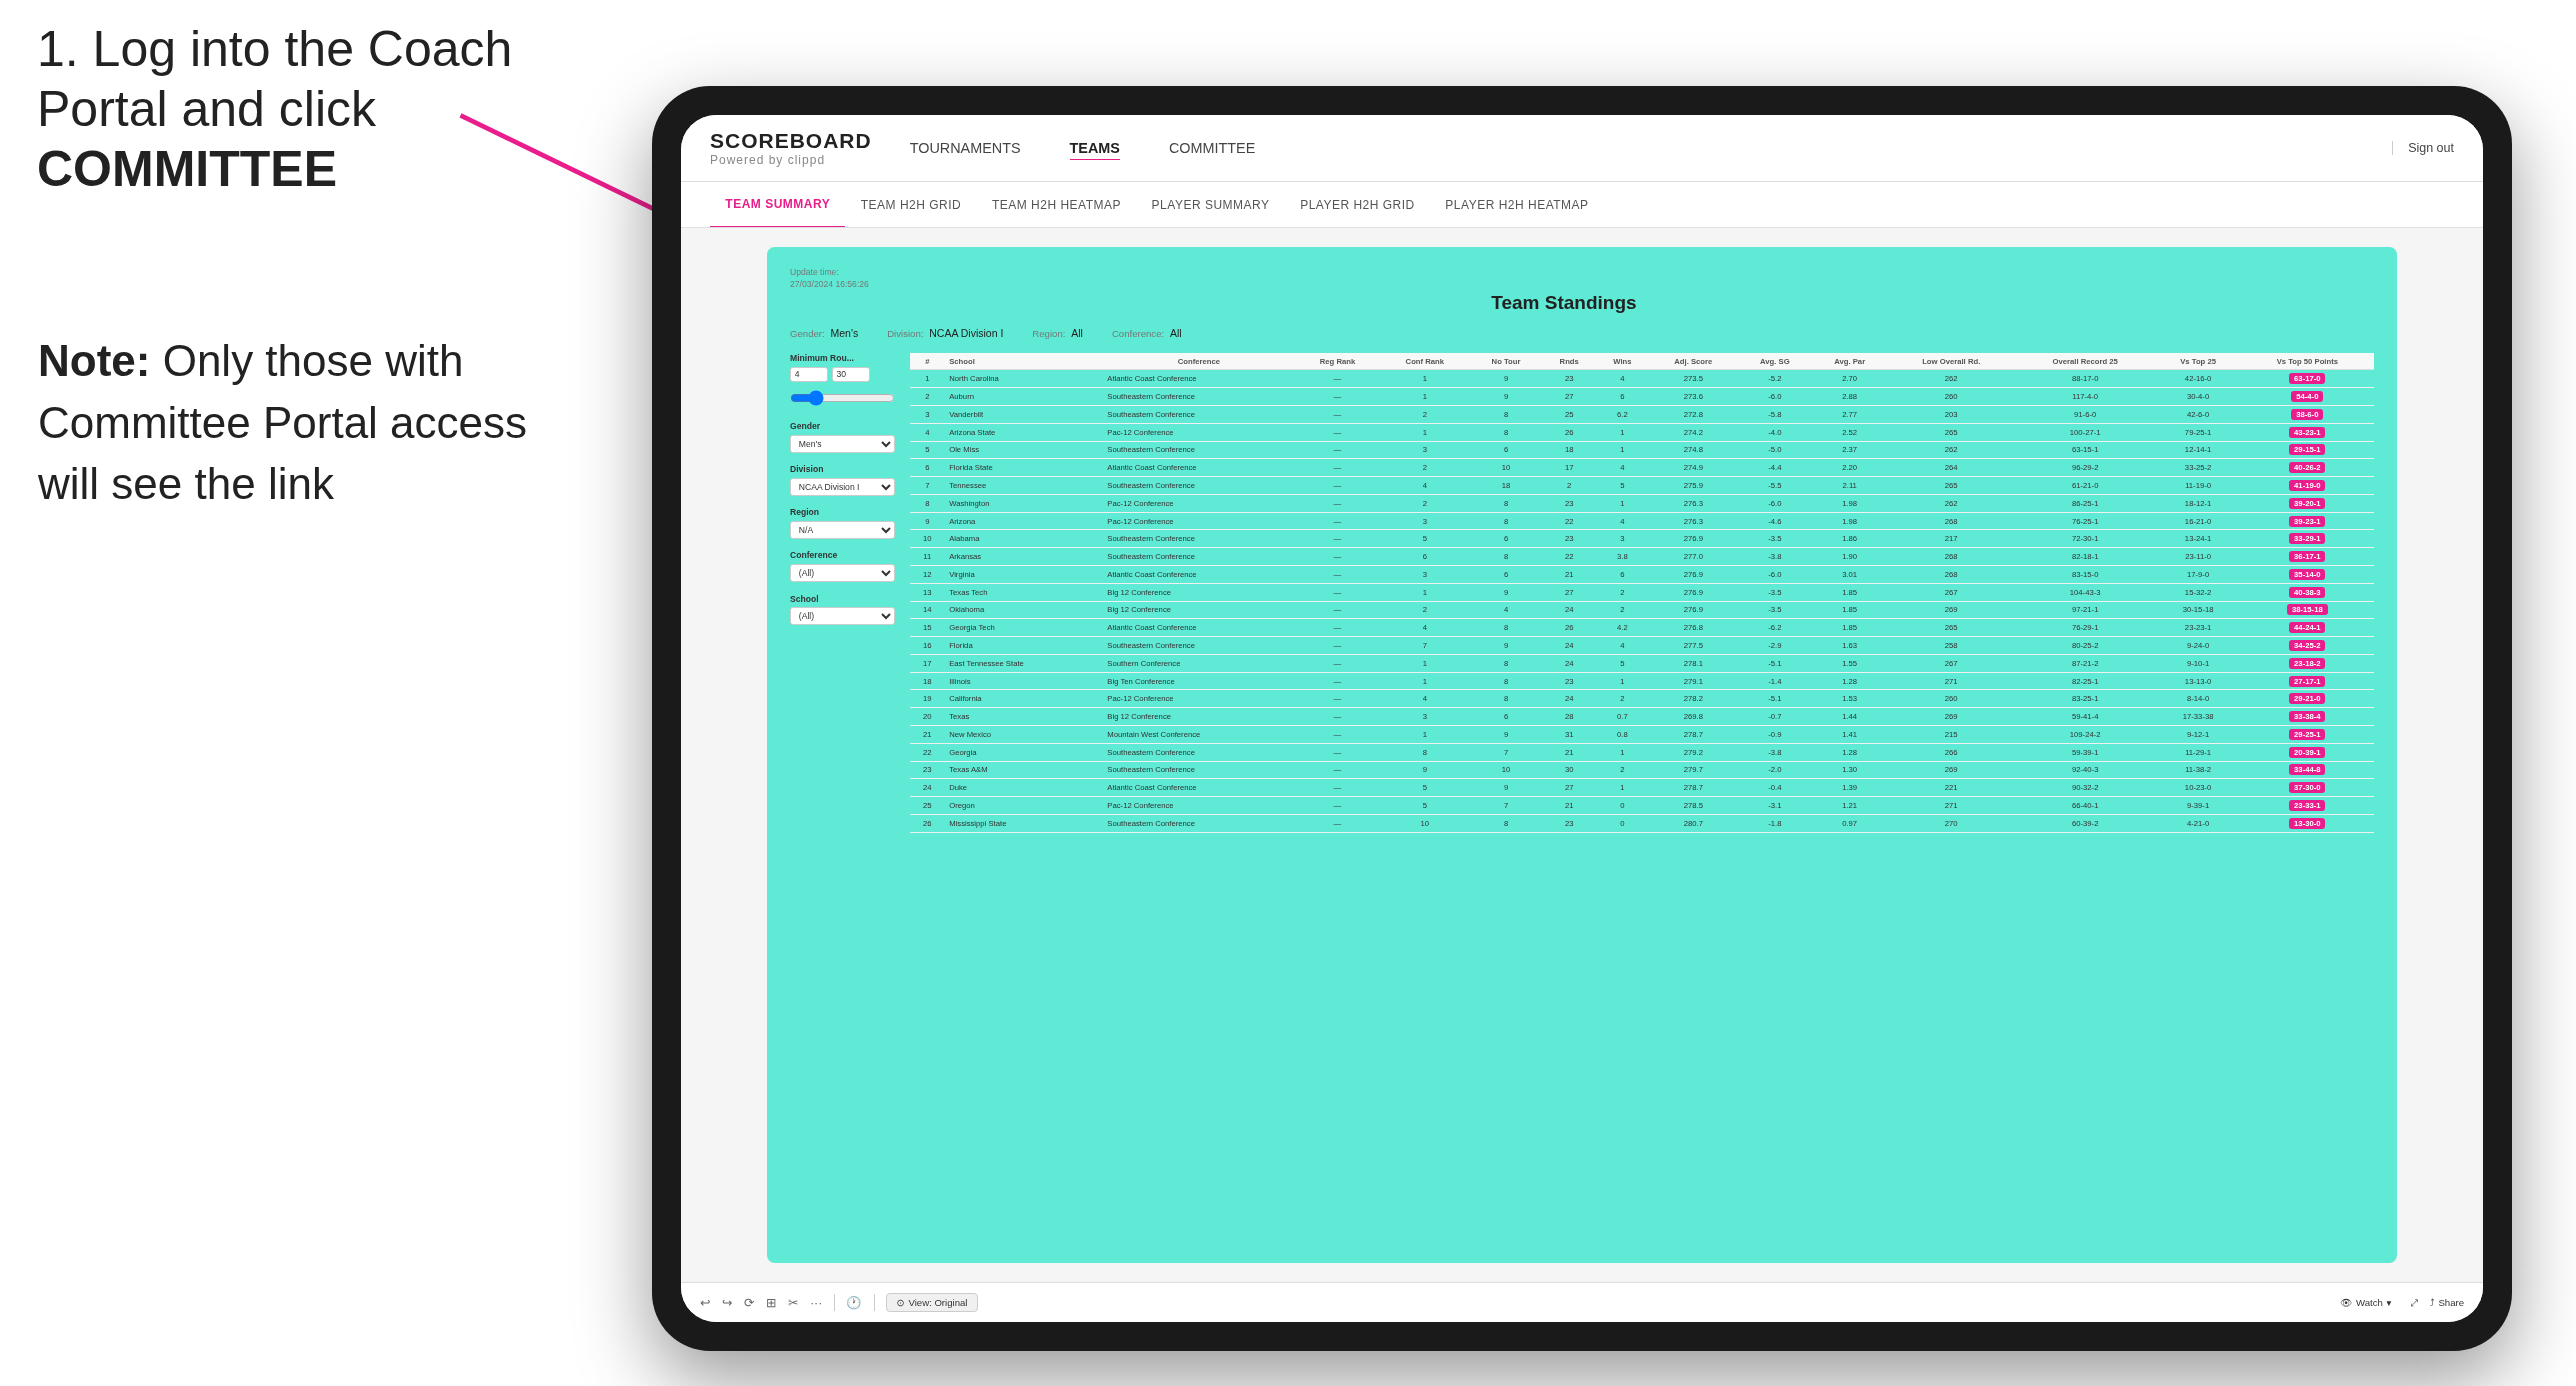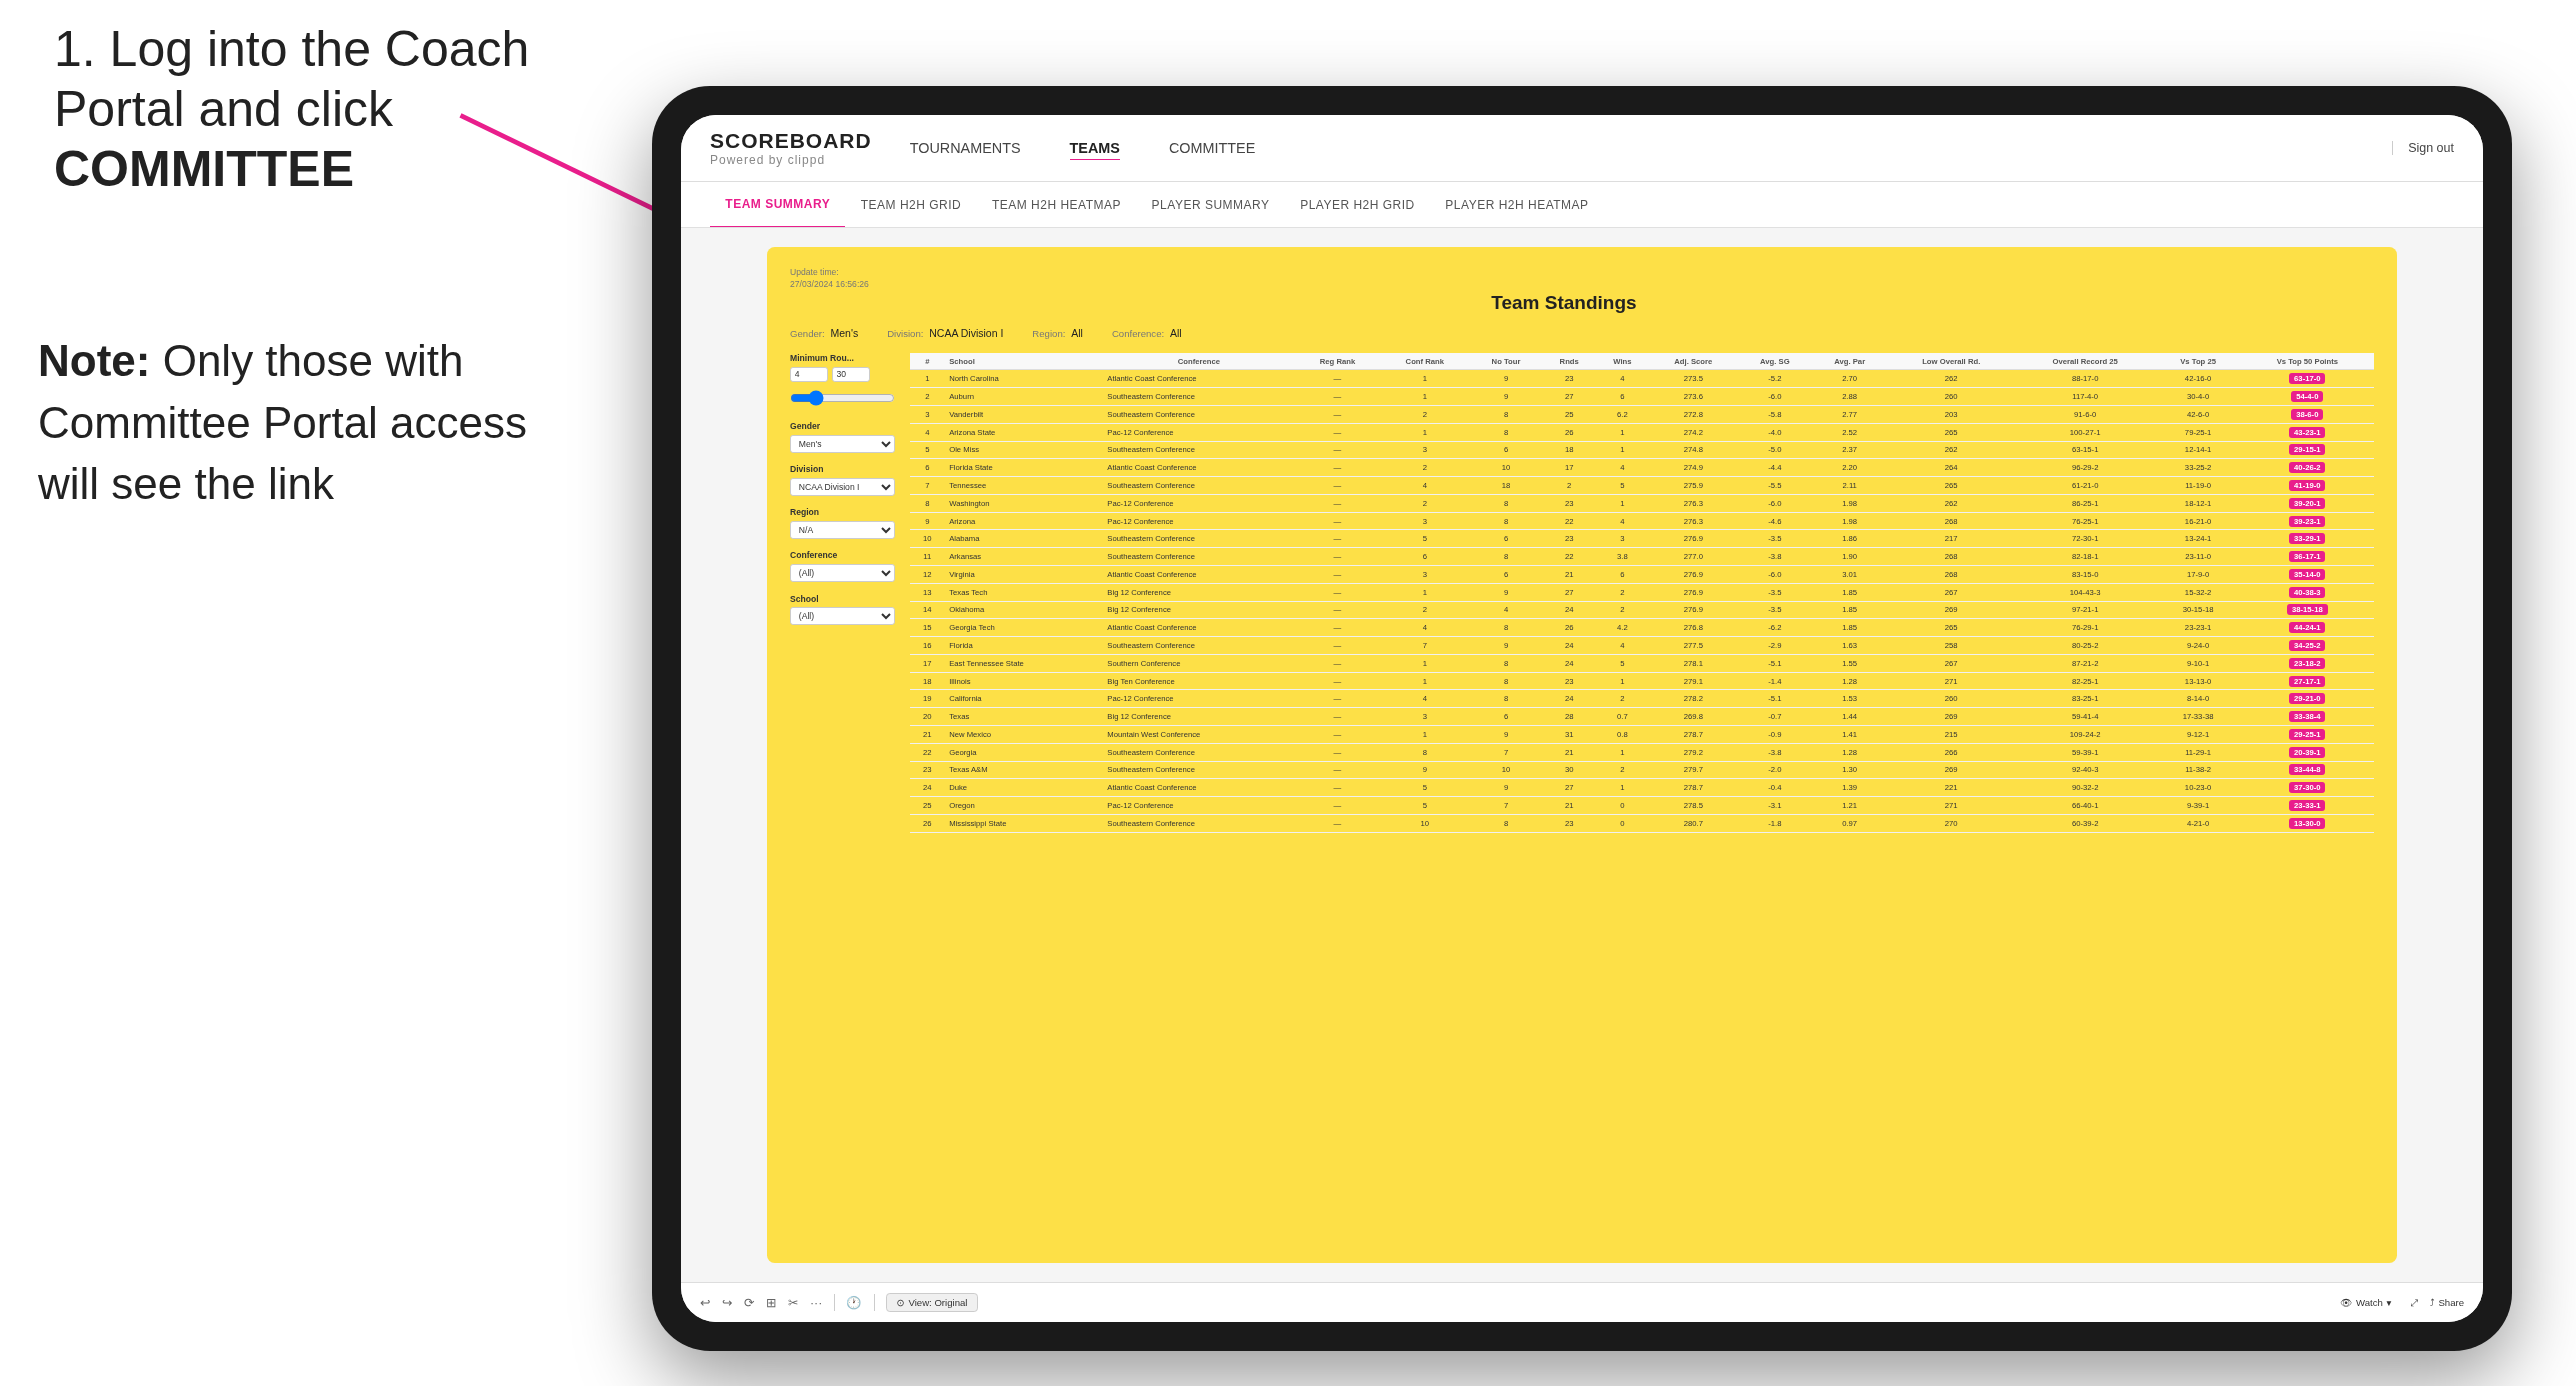--- a/index.html
+++ b/index.html
@@ -9,21 +9,21 @@
       width: 2576px;
       min-height: 1386px;
       position: relative;
       overflow: hidden;
     }
 
     
     .instruction-area {
       position: absolute;
       top: 19px;
-      left: 54px;
+      left: 37px;
       width: 518px;
     }
     .instruction-step {
       font-size: 50px;
       color: #222;
       font-weight: 400;
       line-height: 1.2;
       margin-bottom: 19px;
     }
     .instruction-step strong {
@@ -156,21 +156,21 @@
       flex: 1;
       background: #f5f5f5;
       overflow: hidden;
       display: flex;
       justify-content: center;
       padding: 19px;
     }
 
     
     .content-card {
-      background: #fde047;
+      background: #5eead4;
       border-radius: 7.7px;
       width: 100%;
       max-width: 1630px;
       padding: 19px 23px;
       overflow: hidden;
       font-size: 10.5px;
     }
 
     .card-header {
       display: flex;

